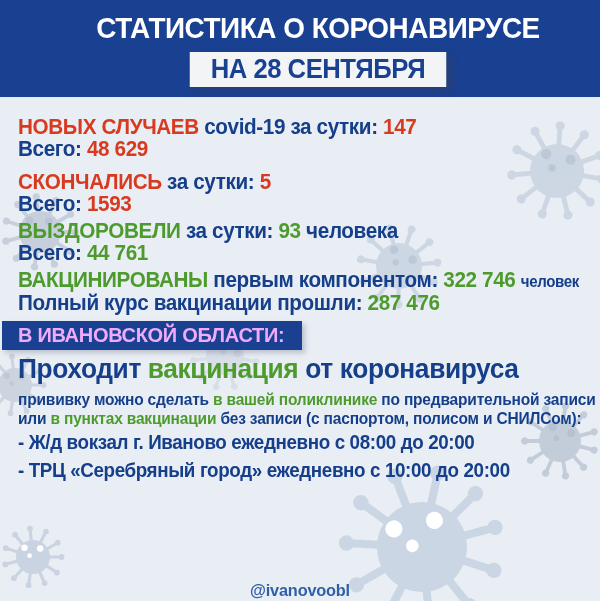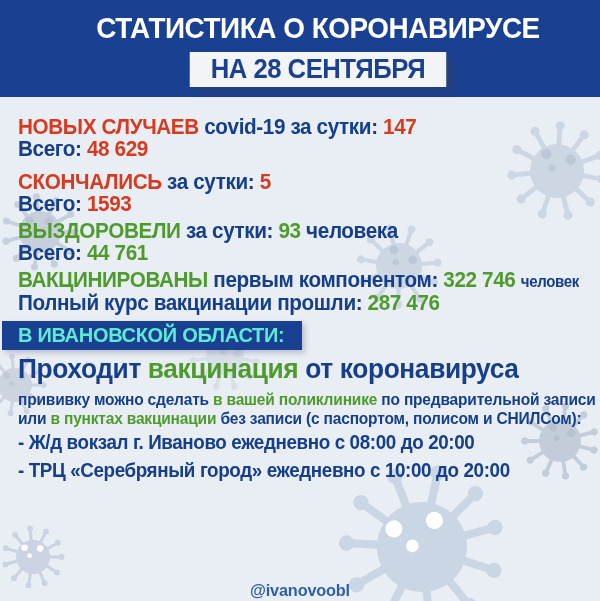--- a/index.html
+++ b/index.html
@@ -63,21 +63,21 @@
   .green{color:#4e9b2d;}
   .navy{color:#153f8a;}
   .small-suffix{font-size:16px;}
   .t115{top:115px;} .t137{top:137px;}
   .t170{top:170px;} .t192{top:192px;}
   .t219{top:219px;} .t241{top:241px;}
   .t268{top:268px;} .t291{top:291px;}
   .region-badge{
     position:absolute;left:2px;top:321px;
     background:#1a4092;
-    color:#5eead4;
+    color:#f0abfc;
     font-size:20px;font-weight:700;
     letter-spacing:-0.3px;
     height:29px;line-height:29px;
     padding:0 18px 0 16px;
     white-space:nowrap;
     box-shadow:3px 3px 5px rgba(55,65,90,.25);
   }
   .headline{
     top:354px;
     font-size:28px;line-height:30px;

